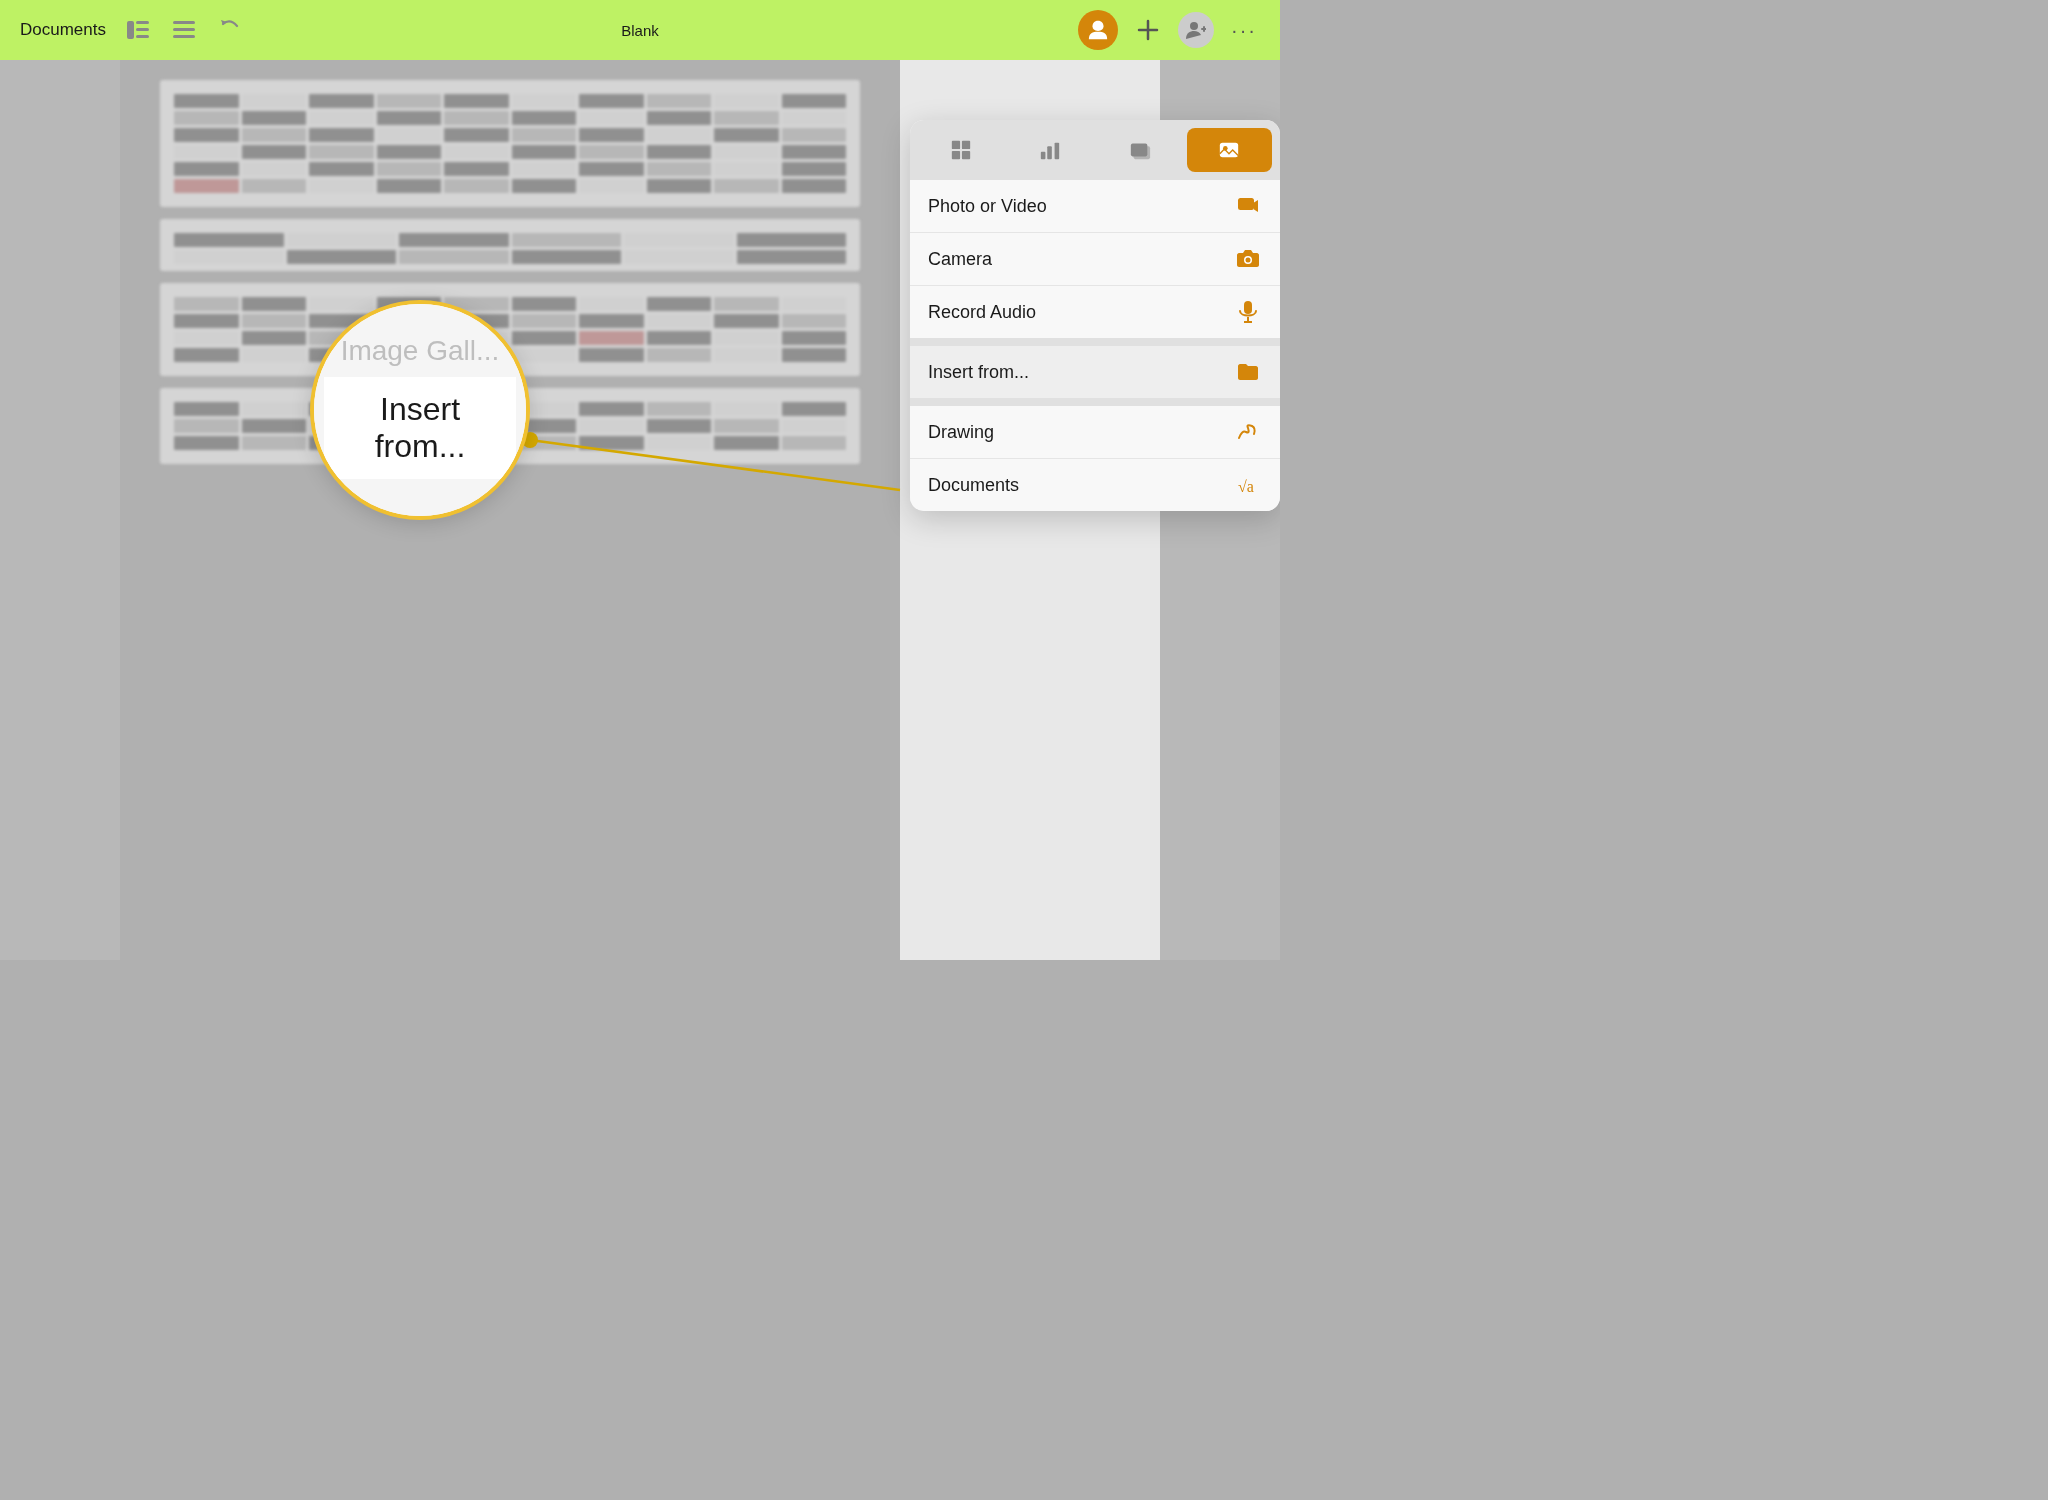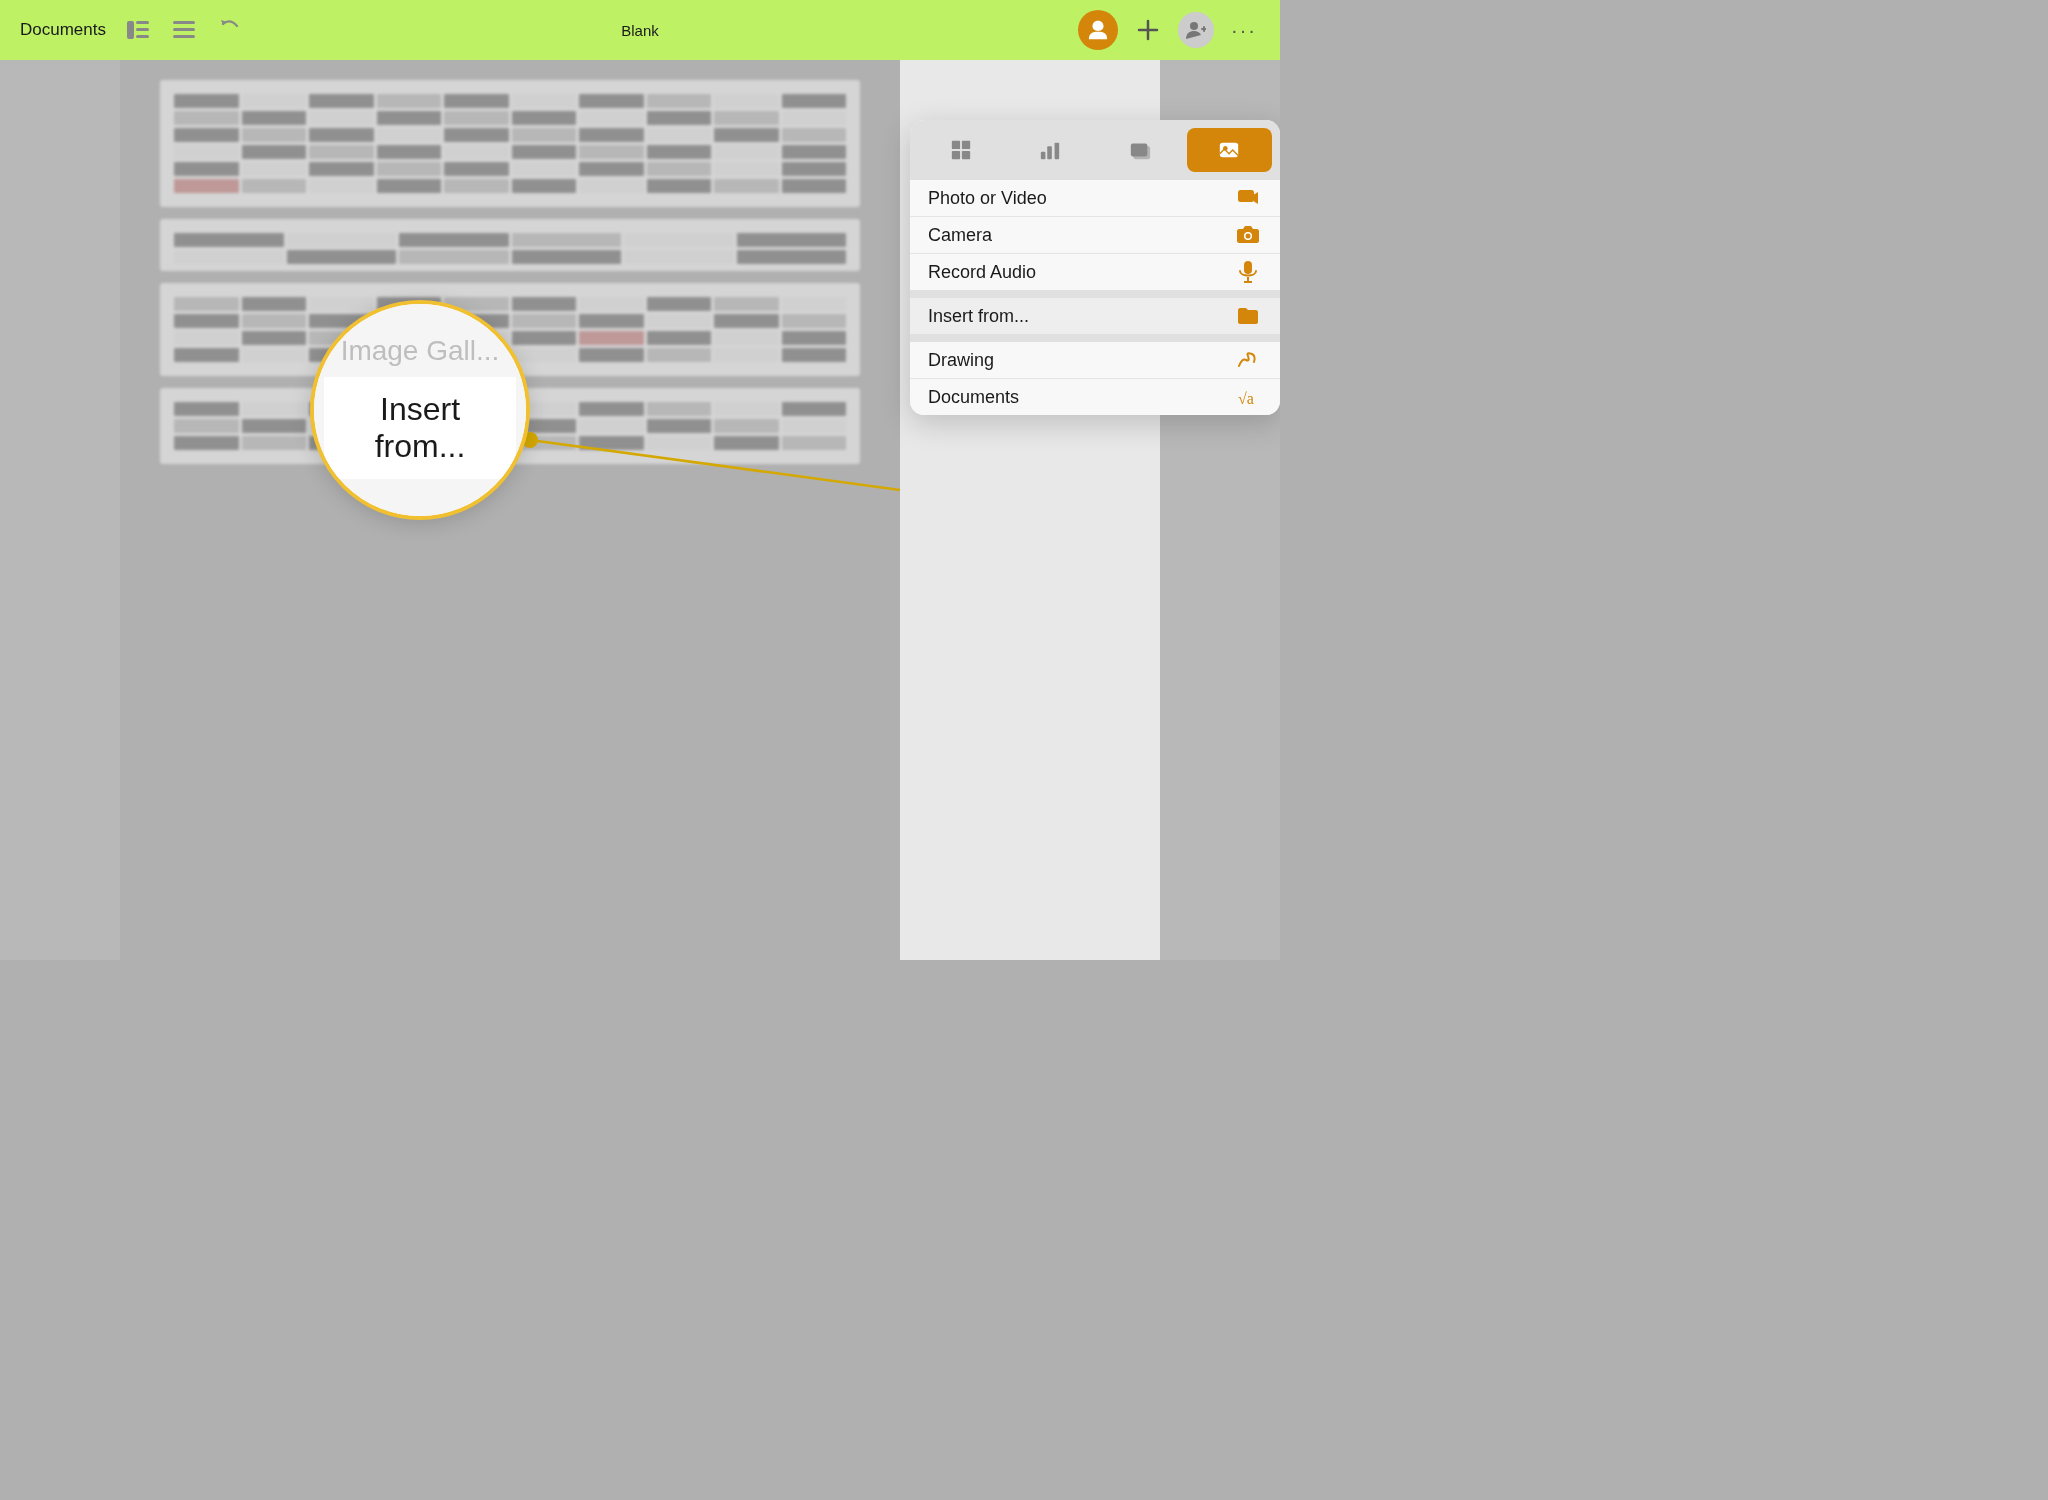--- a/index.html
+++ b/index.html
@@ -178,21 +178,21 @@
     
     .menu-section {
       background: #f8f8f8;
       margin: 0;
       padding: 0;
     }
     .menu-item {
       display: flex;
       align-items: center;
       justify-content: space-between;
-      padding: 4px 18px;
+      padding: 12px 18px;
       cursor: pointer;
       border-bottom: 1px solid #e5e5e5;
     }
     .menu-item:last-child { border-bottom: none; }
     .menu-item-label {
       font-size: 18px;
       color: #1a1a1a;
       font-weight: 400;
     }
     .menu-item-icon {

